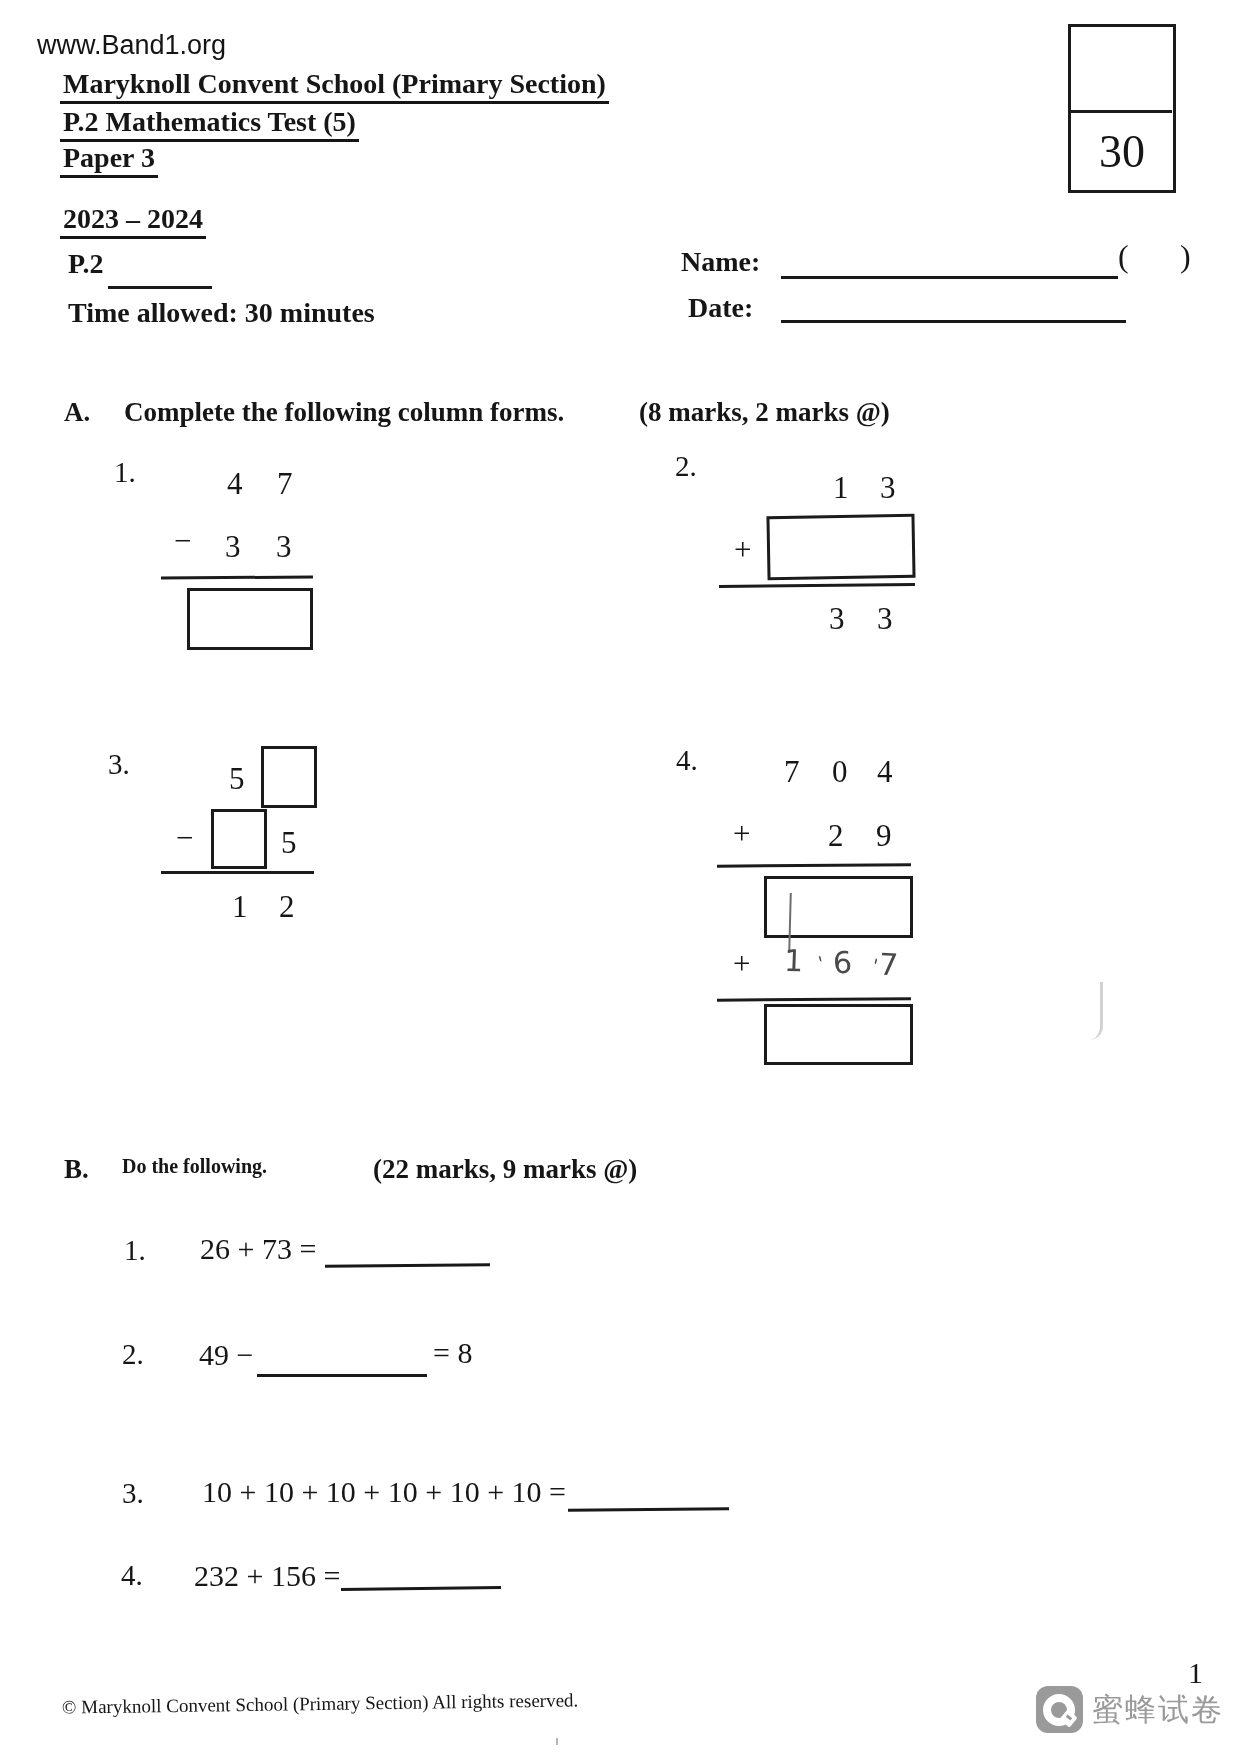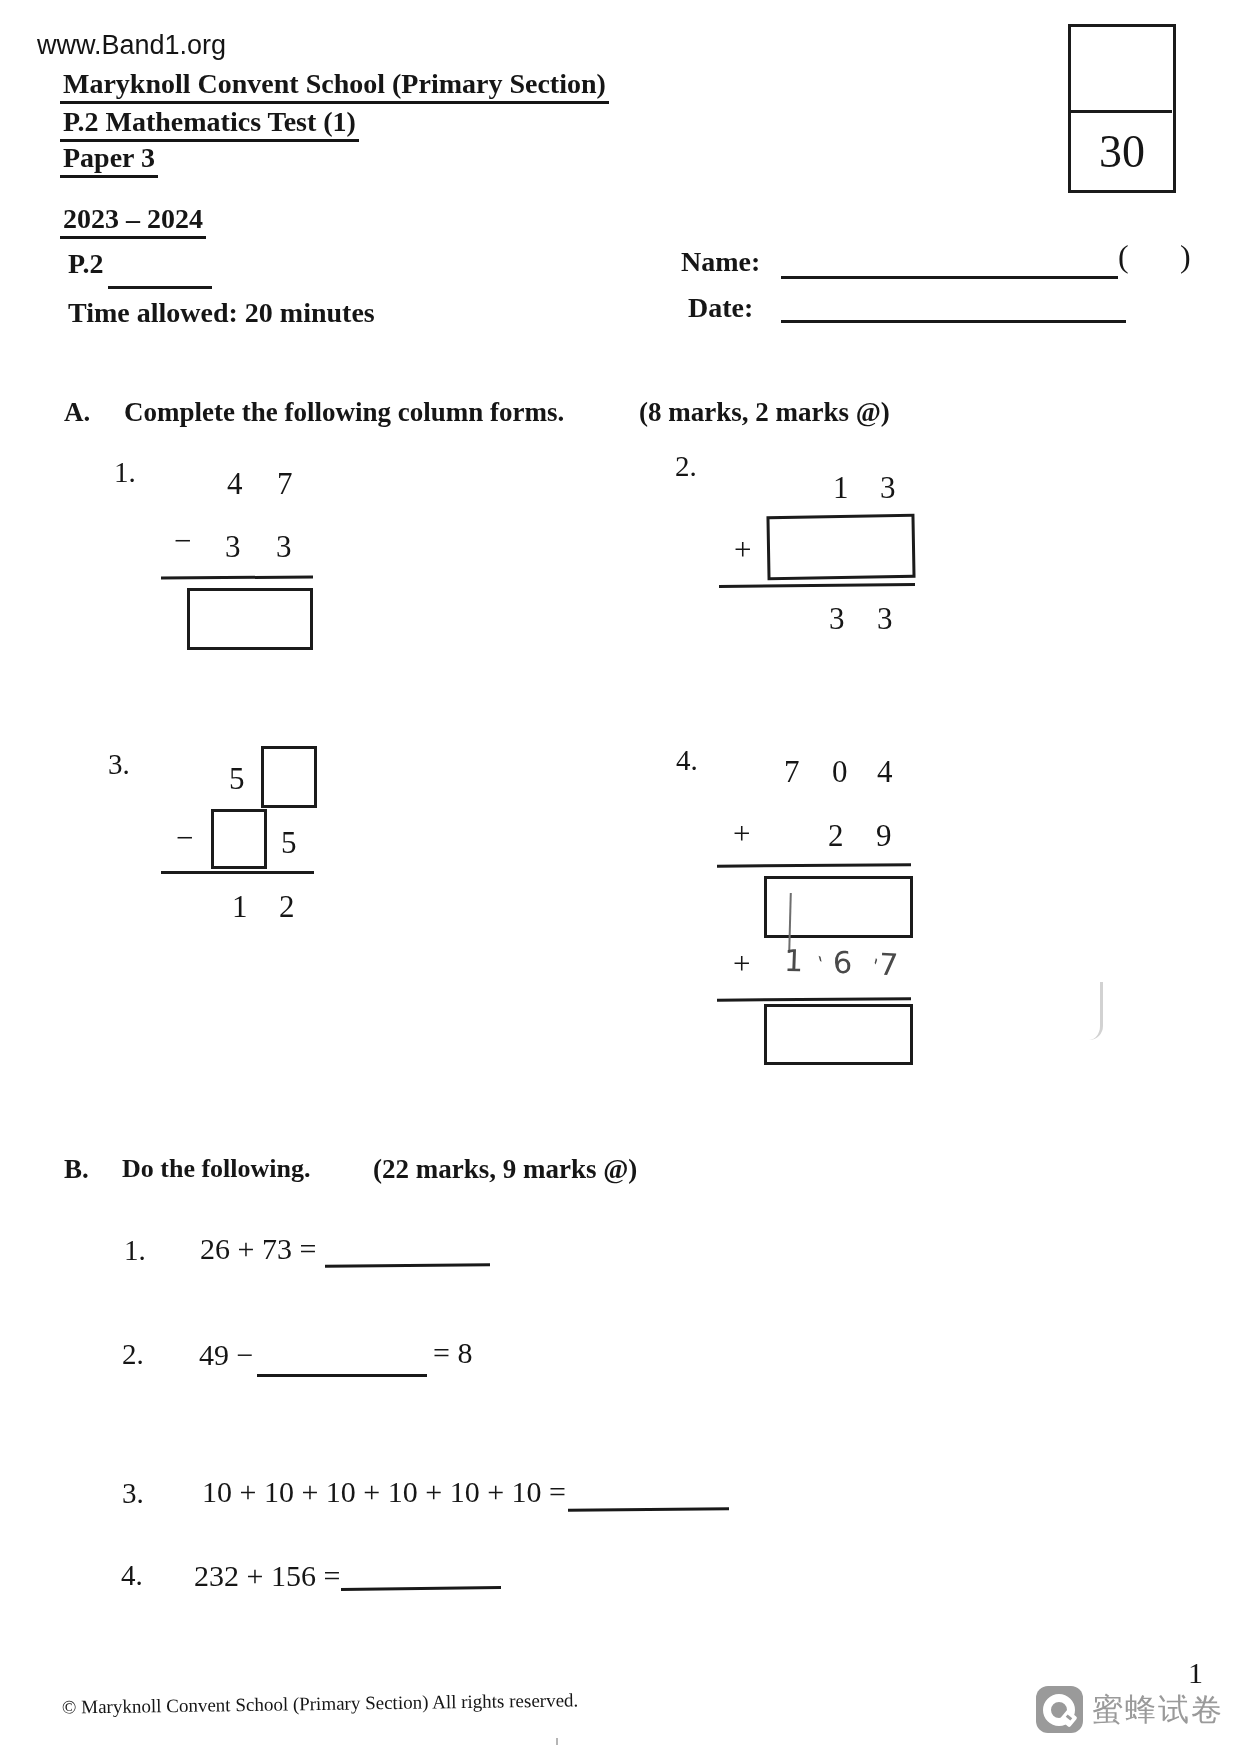--- a/index.html
+++ b/index.html
@@ -34,38 +34,38 @@
 <body>
 
 <div class="page">
 
   <div class="abs sans" style="left:37px; top:32px; font-size:27px; color:#141414;">www.Band1.org</div>
 
   <div class="abs title-row" style="top:70px;">
     <span class="title-line">Maryknoll Convent School (Primary Section)</span>
   </div>
   <div class="abs title-row" style="top:108px;">
-    <span class="title-line">P.2 Mathematics Test (1)</span>
+    <span class="title-line">P.2 Mathematics Test (5)</span>
   </div>
   <div class="abs title-row" style="top:144px;">
     <span class="title-line">Paper 3</span>
   </div>
   <div class="abs title-row" style="top:193px;margin-top:12px;">
     <span class="title-line">2023 – 2024</span>
   </div>
 
   <div class="ansbox" style="left:1068px; top:24px; width:102px; height:163px;">
     <div style="position:absolute; left:-1px; top:83px; width:102px; height:3px; background:#1b1b1b;"></div>
     <div style="position:absolute; left:0; top:86px; width:102px; height:77px; display:flex;
                 align-items:center; justify-content:center; font-size:46px;">30</div>
   </div>
 
   <div class="abs bold" style="left:68px; top:250px; font-size:28px;">P.2</div>
   <div class="uline" style="left:108px; top:286px; width:104px;"></div>
-  <div class="abs bold" style="left:68px; top:299px; font-size:28px;">Time allowed: 20 minutes</div>
+  <div class="abs bold" style="left:68px; top:299px; font-size:28px;">Time allowed: 30 minutes</div>
 
   <div class="abs bold" style="left:681px; top:248px; font-size:28px;">Name:</div>
   <div class="uline" style="left:781px; top:276px; width:337px;"></div>
   <div class="abs" style="left:1118px; top:240px; font-size:32px;">(</div>
   <div class="abs" style="left:1180px; top:240px; font-size:32px;">)</div>
 
   <div class="abs bold" style="left:688px; top:294px; font-size:28px;">Date:</div>
   <div class="uline" style="left:781px; top:320px; width:345px;"></div>
 
   <div class="abs bold" style="left:64px; top:399px; font-size:27px;">A.</div>
@@ -125,21 +125,21 @@
     <div class="abs pencil" style="left:864px; top:956px; font-size:22px; transform:rotate(55deg);">`</div>
     <div class="abs pencil" style="left:879px; top:950px; font-size:30px; transform:rotate(3deg);">7</div>
     <div class="rule" style="left:717px; top:998px; width:194px; transform:rotate(-0.4deg);"></div>
     <div class="ansbox" style="left:764px; top:1004px; width:143px; height:55px;"></div>
   </div>
 
   <div class="artifact" style="left:1086px; top:982px; width:14px; height:58px;
        border-right:3px solid #d2d2d2; border-radius:0 0 14px 0;"></div>
 
   <div class="abs bold" style="left:64px; top:1156px; font-size:27px;">B.</div>
-  <div class="abs bold" style="left:122px; top:1156px; font-size:26px;text-align:center;">Do the following.</div>
+  <div class="abs bold" style="left:122px; top:1156px; font-size:20px;text-align:center;">Do the following.</div>
   <div class="abs bold" style="left:373px; top:1156px; font-size:27px;">(22 marks, 9 marks @)</div>
 
   <div>
     <div class="abs pnum" style="left:124px; top:1236px;">1.</div>
     <div class="abs bexpr" style="left:200px; top:1234px;">26 + 73 =</div>
     <div class="uline" style="left:325px; top:1264px; width:165px; transform:rotate(-0.5deg);"></div>
   </div>
 
   <div>
     <div class="abs pnum" style="left:122px; top:1340px;">2.</div>

